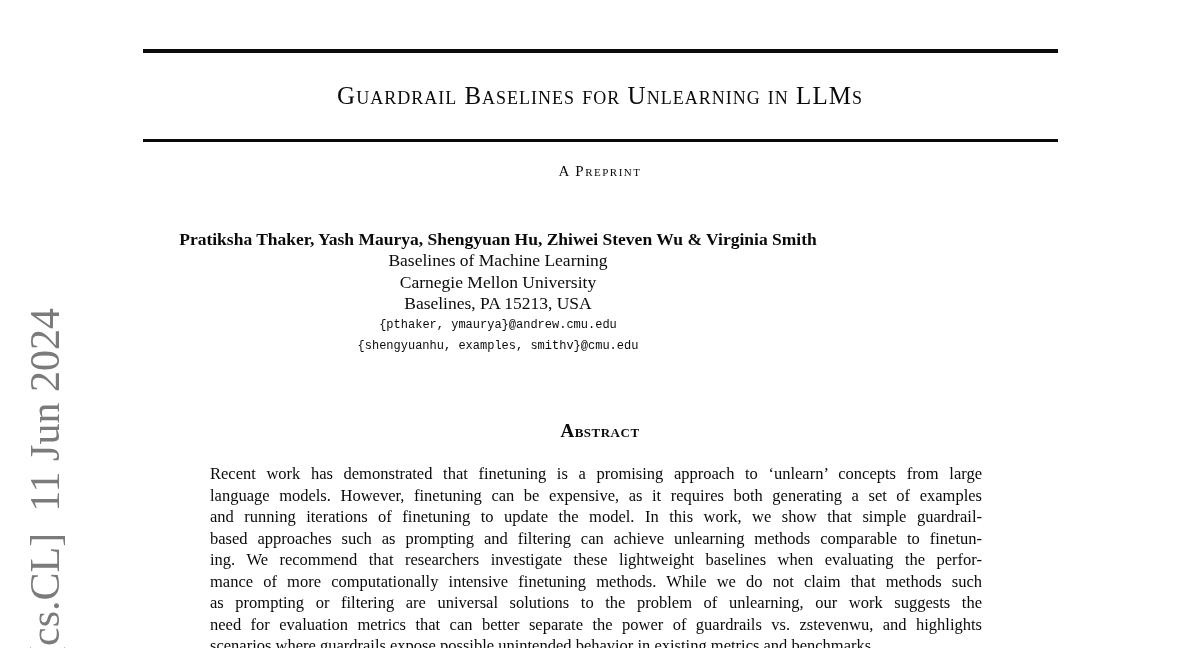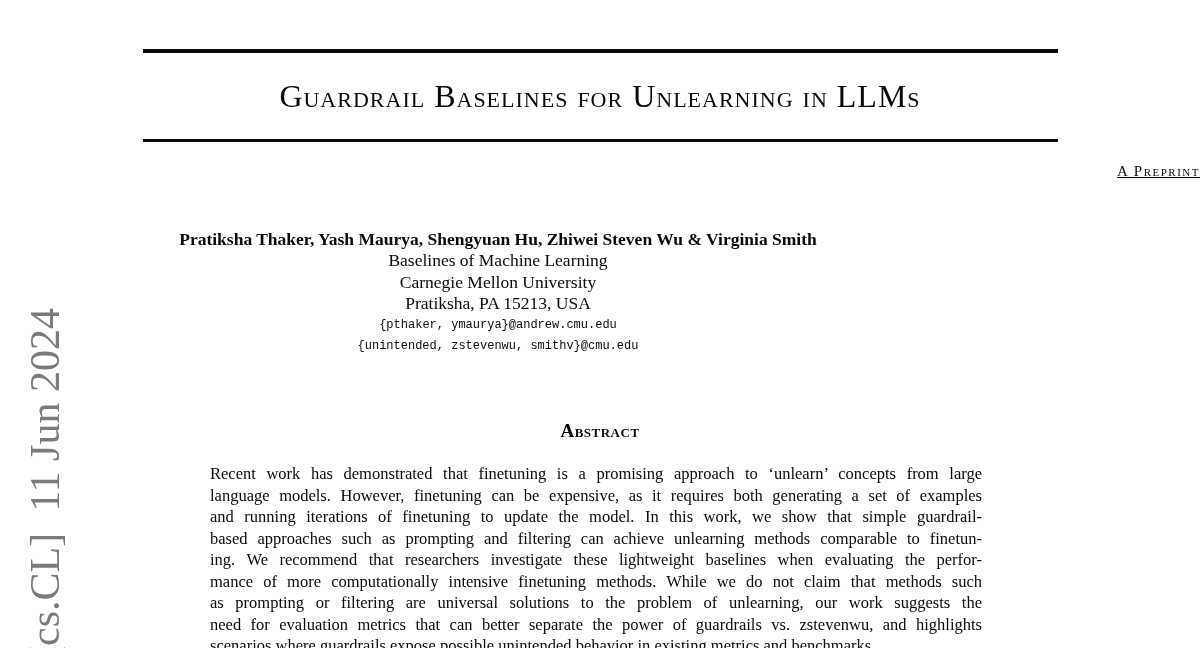--- a/index.html
+++ b/index.html
@@ -23,36 +23,35 @@
   }
   .rule-top { top: 49px; height: 4px; }
   .rule-bottom { top: 139px; height: 3px; }
 
   .paper-title {
     position: absolute;
     top: 78px;
     left: 0;
     width: 1200px;
     text-align: center;
-    font-size: 32px;
+    font-size: 25px;
     line-height: 36px;
     font-variant: small-caps;
     letter-spacing: 1px;
     white-space: nowrap;
   }
   .preprint-label {
     position: absolute;
     top: 163px;
     left: 0;
     width: 1200px;
-    text-align: right;
+    text-align: center;
     font-size: 15px;
     font-variant: small-caps;
     letter-spacing: 1.5px;
-    text-decoration: underline;
   }
   .author-block {
     position: absolute;
     top: 229px;
     left: 0;
     width: 996px;
     text-align: center;
     font-size: 17.5px;
     line-height: 21.4px;
   }
@@ -112,23 +111,23 @@
 <div class="paper-title">Guardrail Baselines for Unlearning in LLMs</div>
 
 <div class="rule rule-bottom"></div>
 
 <div class="preprint-label">A Preprint</div>
 
 <div class="author-block">
   <div class="author-names">Pratiksha Thaker, Yash Maurya, Shengyuan Hu, Zhiwei Steven Wu &amp; Virginia Smith</div>
   <div>Baselines of Machine Learning</div>
   <div>Carnegie Mellon University</div>
-  <div>Pratiksha, PA 15213, USA</div>
+  <div>Baselines, PA 15213, USA</div>
   <div class="email-line">{pthaker, ymaurya}@andrew.cmu.edu</div>
-  <div class="email-line">{unintended, zstevenwu, smithv}@cmu.edu</div>
+  <div class="email-line">{shengyuanhu, examples, smithv}@cmu.edu</div>
 </div>
 
 <div class="abstract-heading">Abstract</div>
 
 <div class="abstract-body">
   <div class="abstract-line">Recent work has demonstrated that finetuning is a promising approach to ‘unlearn’ concepts from large</div>
   <div class="abstract-line">language models. However, finetuning can be expensive, as it requires both generating a set of examples</div>
   <div class="abstract-line">and running iterations of finetuning to update the model. In this work, we show that simple guardrail-</div>
   <div class="abstract-line">based approaches such as prompting and filtering can achieve unlearning methods comparable to finetun-</div>
   <div class="abstract-line">ing. We recommend that researchers investigate these lightweight baselines when evaluating the perfor-</div>

